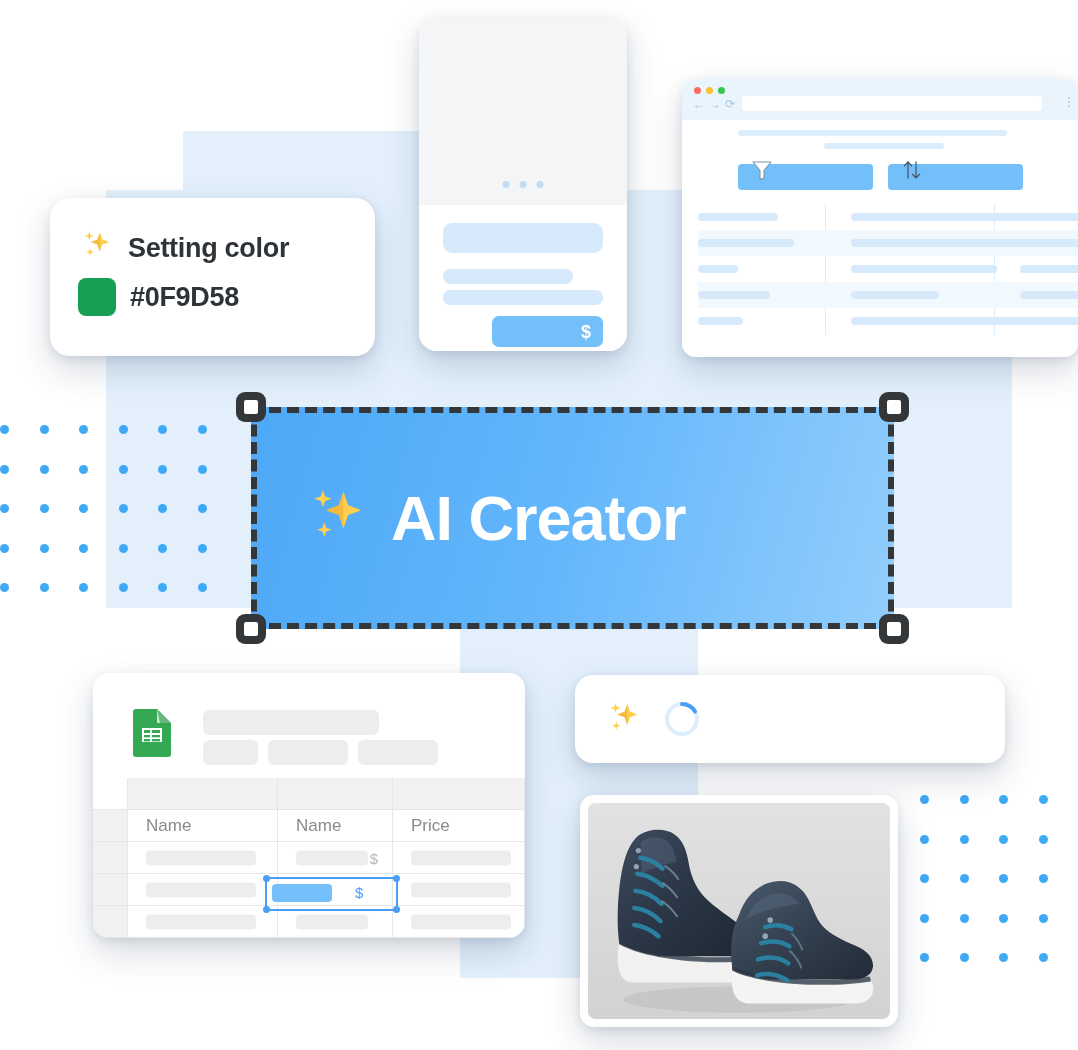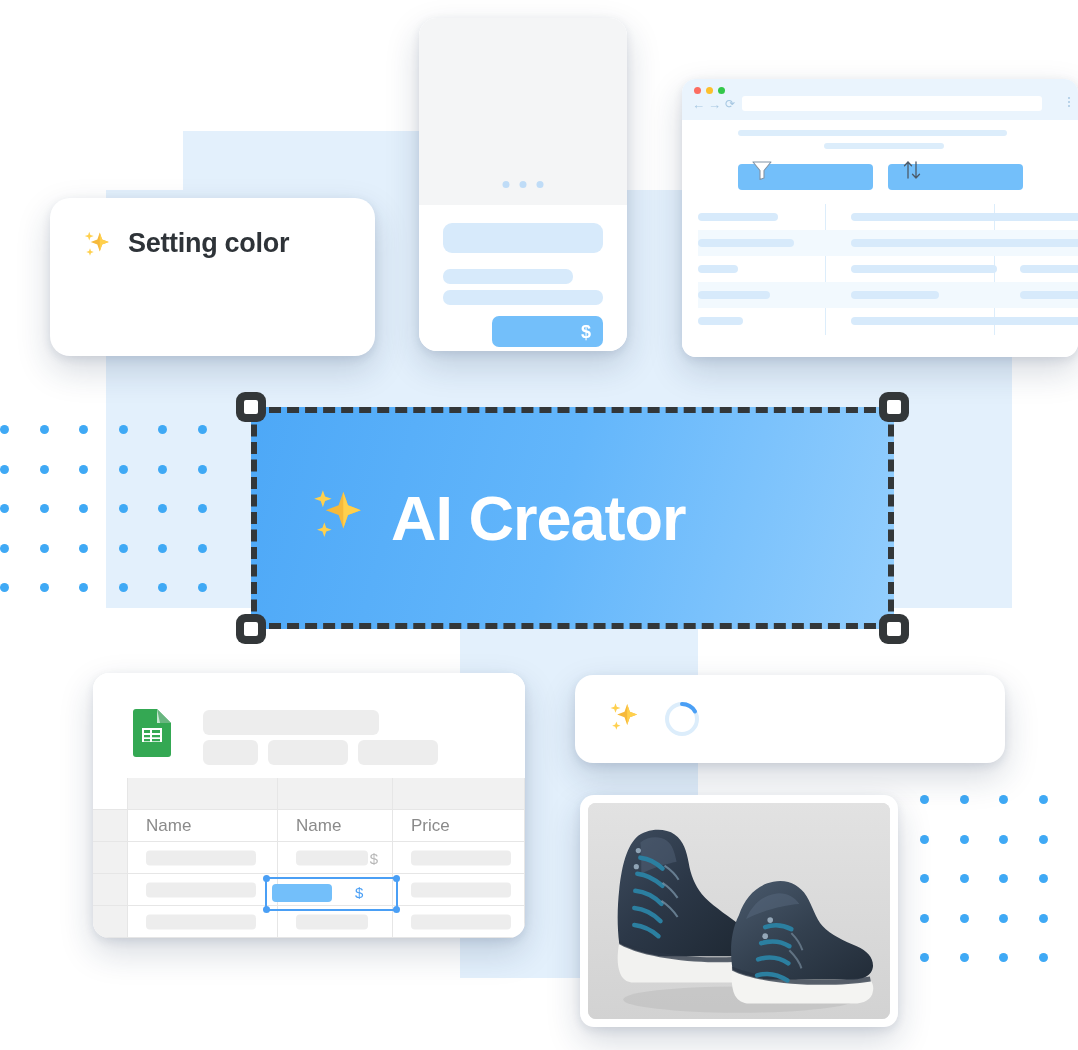--- a/index.html
+++ b/index.html
@@ -76,21 +76,21 @@
   #ico-filter { left:68px; } #ico-sort { left:218px; }
   #bw-table { position:absolute; left:16px; top:84px; right:0px; }
   .bw-row { position:relative; height:26px; }
   .bw-row.alt { background:#F2F9FE; }
   .bw-cell { position:absolute; top:50%; transform:translateY(-50%); height:8px; background:#D7EAFB; border-radius:4px; }
   .bw-vline { position:absolute; top:84px; width:1px; height:131px; background:#DCEDFB; }
   #vl1 { left:143px; } #vl2 { left:312px; }
 
   
   #setcard { left: 50px; top: 198px; width: 325px; height: 158px; border-radius: 20px; }
-  #setcard-row1 { position:absolute; left:28px; top:30px; display:flex; align-items:flex-start; gap:14px; }
+  #setcard-row1 { position:absolute; left:28px; top:30px; display:flex; align-items:flex-end; gap:14px; }
   #setcard-row2 { position:absolute; left:28px; top:80px; display:flex; align-items:center; gap:14px; }
   .spark { width:36px; height:36px; flex:0 0 36px; }
   #swatch { width:38px; height:38px; border-radius:8px; }
   .setcard-text { font-size:27px; font-weight:700; color:#2E3338; letter-spacing:-.3px; white-space:nowrap; }
 
   
   #aibox { position:absolute; left:251px; top:407px; width:643px; height:222px; }
   #aibox-fill {
     position:absolute; inset:0;
     background: linear-gradient(105deg, #4DA8F7 0%, #63B6FB 48%, #93CEFD 100%);
@@ -297,20 +297,24 @@
   <div class="card" id="setcard">
     <div id="setcard-row1">
       <svg class="spark" viewBox="0 0 48 48">
         <path d="M29 6l3.2 9.3L41 18.6l-8.8 3.3L29 31.2 25.8 21.9 17 18.6l8.8-3.3z" fill="#F6B93B"></path>
         <path d="M29 6l3.2 9.3L41 18.6l-8.8 3.3L29 31.2z" fill="#FFD04D"></path>
         <path d="M15 5l1.5 4.3L21 10.8l-4.5 1.5L15 16.6l-1.5-4.3L9 10.8l4.5-1.5z" fill="#FFD04D"></path>
         <path d="M16 27l1.3 3.7 3.7 1.3-3.7 1.3L16 37l-1.3-3.7L11 32l3.7-1.3z" fill="#FFD04D"></path>
       </svg>
       <span class="setcard-text">Setting color</span>
     </div>
+    <div id="setcard-row2">
+      <div id="swatch" style="background: rgb(23, 160, 85);"></div>
+      <span class="setcard-text">#0F9D58</span>
+    </div>
   </div>
 
   <div id="aibox">
     <div id="aibox-fill" style="background: linear-gradient(105deg, rgb(77, 168, 247) 0%, rgb(99, 182, 251) 48%, rgb(147, 206, 253) 100%);"></div>
     <div id="aibox-dash" style="border-color: rgb(51, 55, 57);"></div>
     <div id="aibox-label">
       <svg class="spark" viewBox="0 0 48 48">
         <path d="M29 6l3.2 9.3L41 18.6l-8.8 3.3L29 31.2 25.8 21.9 17 18.6l8.8-3.3z" fill="#F6B93B"></path>
         <path d="M29 6l3.2 9.3L41 18.6l-8.8 3.3L29 31.2z" fill="#FFD04D"></path>
         <path d="M15 5l1.5 4.3L21 10.8l-4.5 1.5L15 16.6l-1.5-4.3L9 10.8l4.5-1.5z" fill="#FFD04D"></path>

